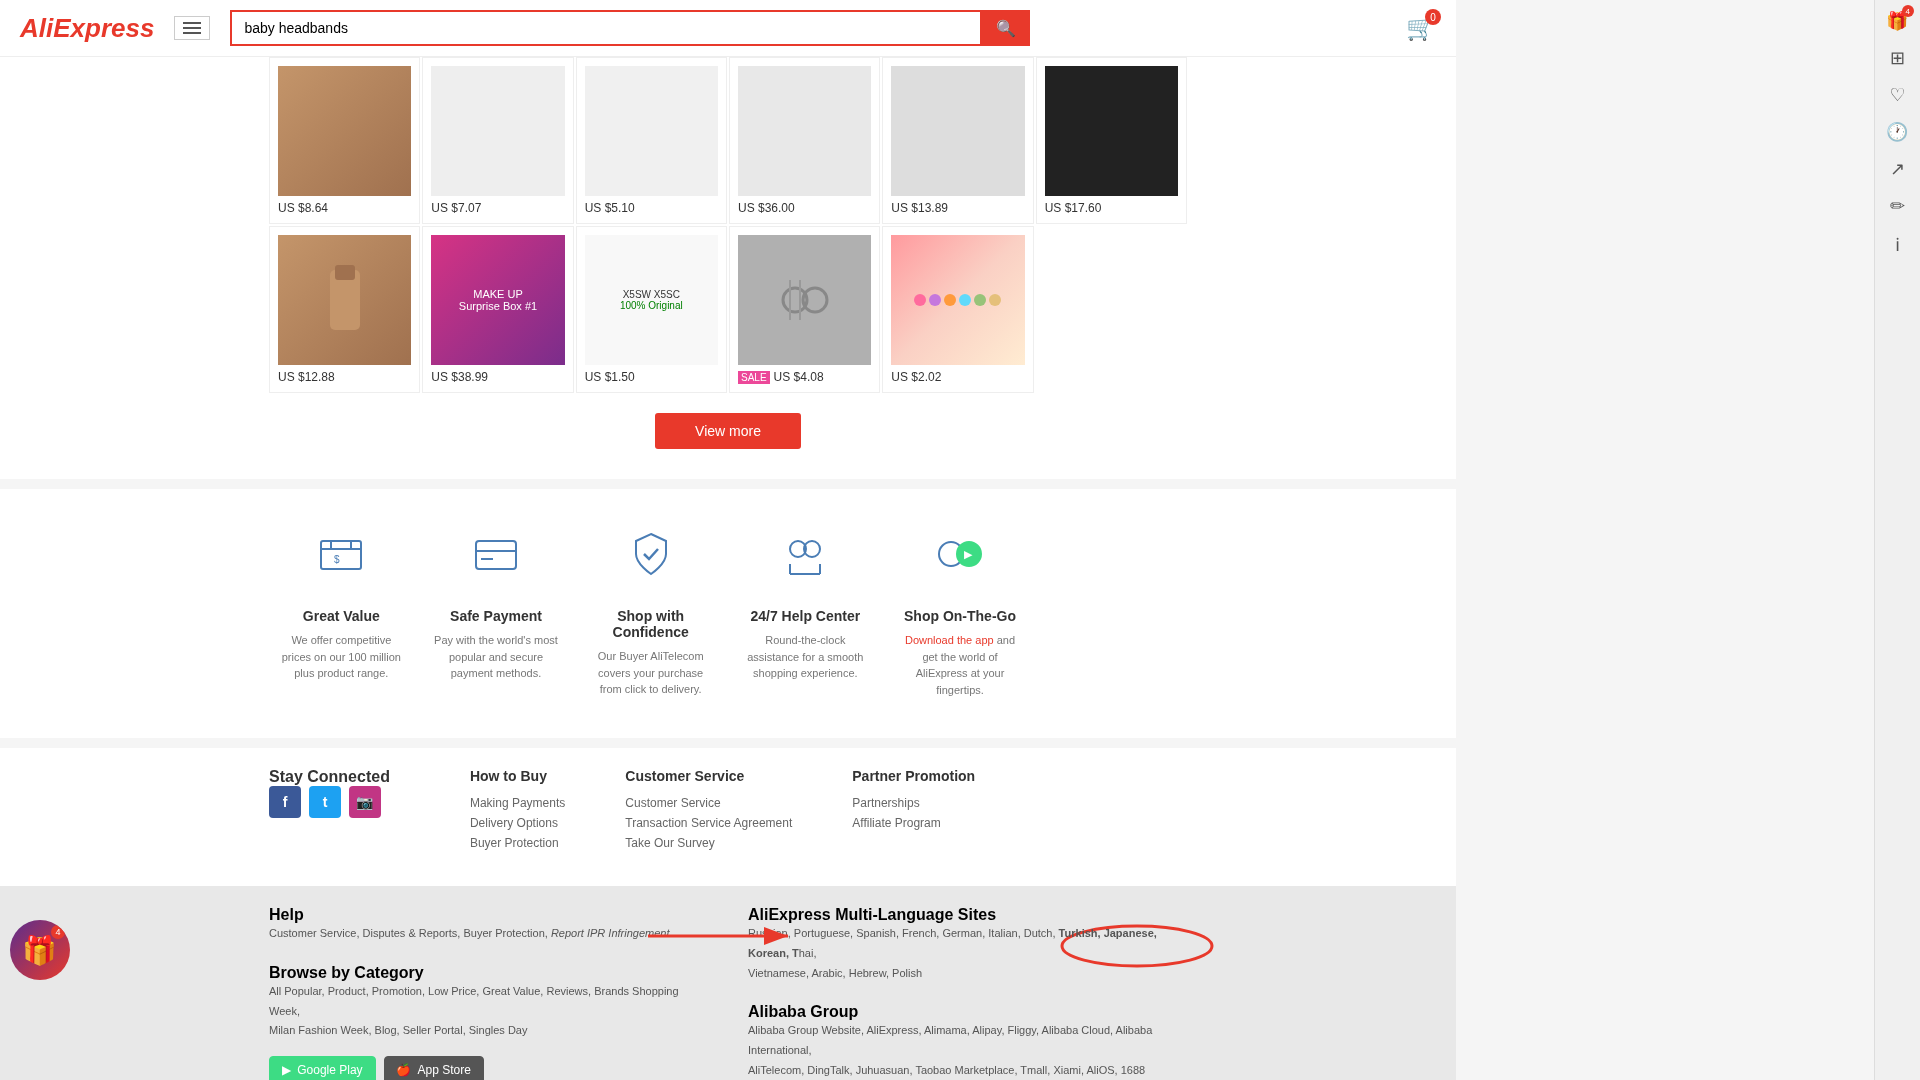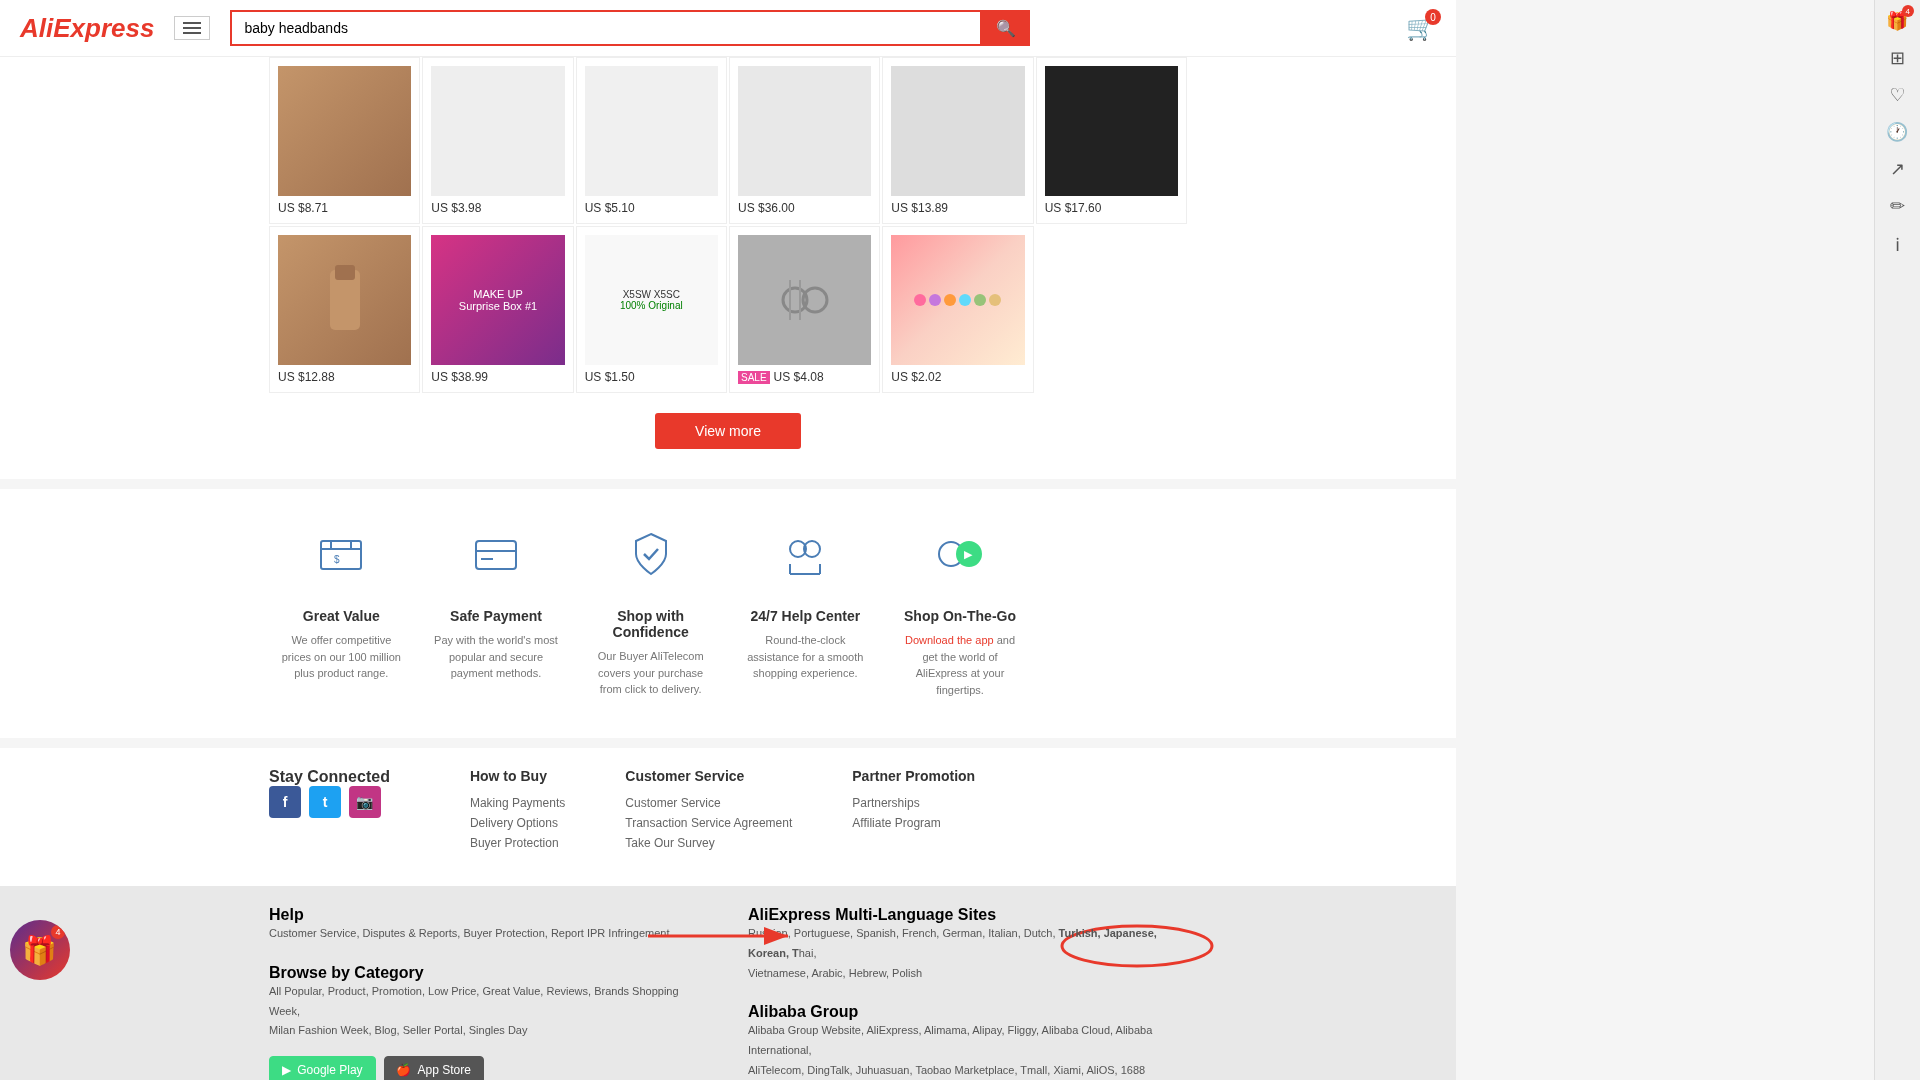--- a/index.html
+++ b/index.html
@@ -128,25 +128,25 @@
     <span class="cart-icon">🛒</span>
     <span class="cart-badge">0</span>
   </div>
 </div>
 
 <div class="product-grid-section">
   <div class="product-grid">
 
     <div class="product-card">
       <div class="product-img img-brown"></div>
-      <div class="product-price">US $8.71</div>
+      <div class="product-price">US $8.64</div>
     </div>
     <div class="product-card">
       <div class="product-img" style="background:#eee;"></div>
-      <div class="product-price">US $3.98</div>
+      <div class="product-price">US $7.07</div>
     </div>
     <div class="product-card">
       <div class="product-img" style="background:#f0f0f0;"></div>
       <div class="product-price">US $5.10</div>
     </div>
     <div class="product-card">
       <div class="product-img" style="background:#e8e8e8;"></div>
       <div class="product-price">US $36.00</div>
     </div>
     <div class="product-card">
@@ -318,21 +318,21 @@
 
 <div class="footer-bottom">
   <div class="footer-bottom-grid">
     <div>
       <div style="margin-bottom:20px;">
         <h4>Help</h4>
         <p style="font-size:11px;color:#555;line-height:1.8;">
           <a href="#" style="color:#555;text-decoration:none;">Customer Service</a>,
           <a href="#" style="color:#555;text-decoration:none;">Disputes &amp; Reports</a>,
           <a href="#" style="color:#555;text-decoration:none;">Buyer Protection</a>,
-          <a href="#" style="color:#555;text-decoration:none;">Report IPR Infringement</a>
+          <a href="#" style="color:#555;text-decoration:none;font-style:italic;">Report IPR Infringement</a>
         </p>
       </div>
       <div>
         <h4>Browse by Category</h4>
         <p style="font-size:11px;color:#555;line-height:1.8;">
           <a href="#" style="color:#555;text-decoration:none;">All Popular</a>,
           <a href="#" style="color:#555;text-decoration:none;">Product</a>,
           <a href="#" style="color:#555;text-decoration:none;">Promotion</a>,
           <a href="#" style="color:#555;text-decoration:none;">Low Price</a>,
           <a href="#" style="color:#555;text-decoration:none;">Great Value</a>,

